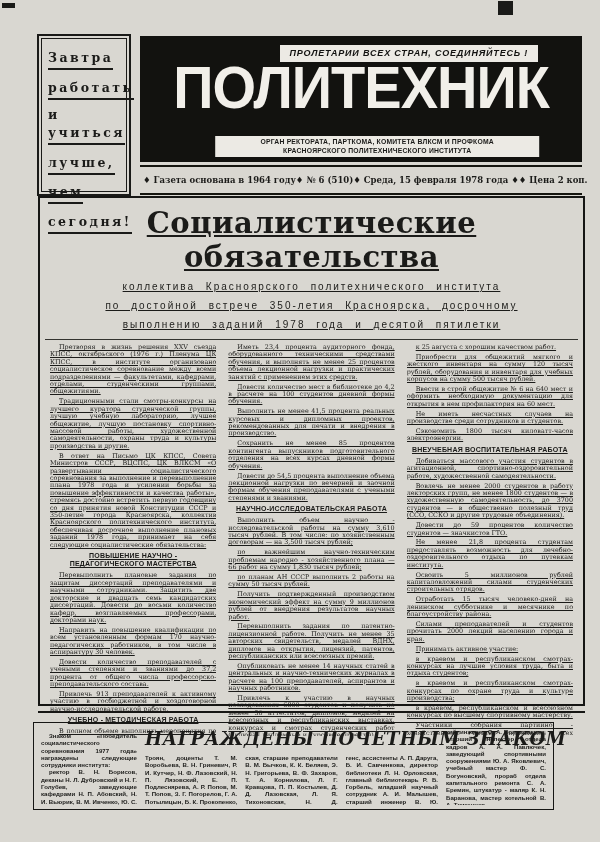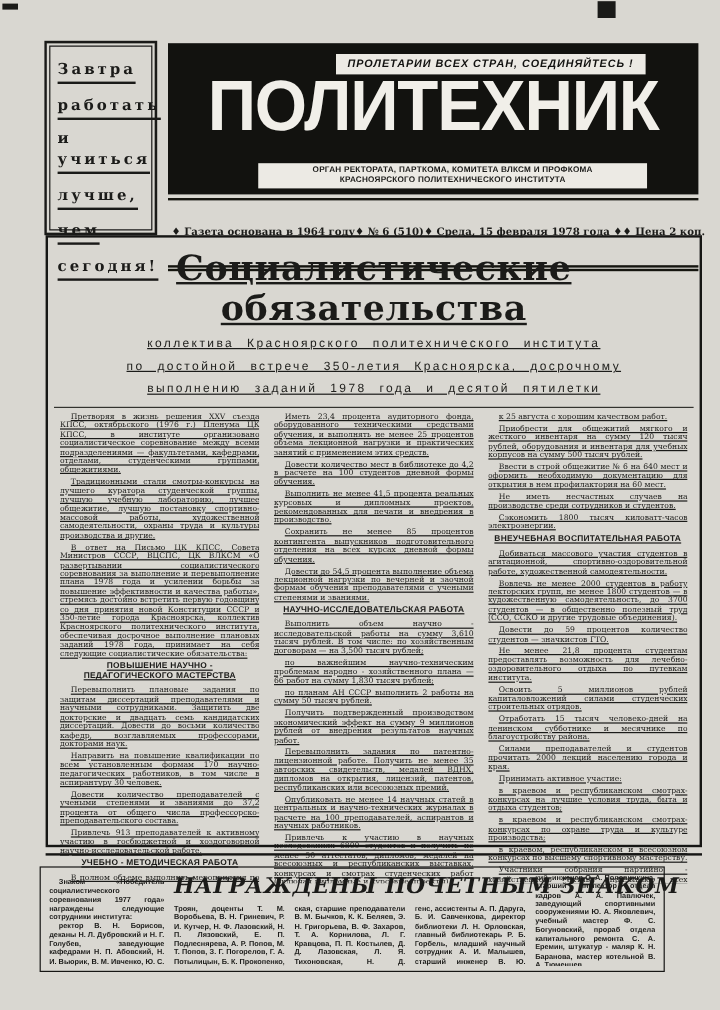--- a/index.html
+++ b/index.html
@@ -25,21 +25,21 @@
   .mh-title{position:absolute;top:21px;left:0;width:100%;margin:0;text-align:center;
             color:#f1efe9;font-family:"Liberation Sans",sans-serif;font-weight:bold;
             font-size:56px;line-height:62px;letter-spacing:-1px;transform:scaleY(1.06);}
   .organ{position:absolute;bottom:5px;left:50%;transform:translateX(-45%);width:318px;
          background:#eceae4;text-align:center;font-family:"Liberation Sans",sans-serif;
          font-weight:bold;font-size:6.8px;line-height:8.5px;padding:2px 3px;letter-spacing:.2px;}
 
   
   .dateline{position:absolute;left:140px;top:165px;width:442px;box-sizing:border-box;
             display:flex;justify-content:space-between;align-items:center;
-            font-weight:bold;font-size:8.5px;padding:22px 3px;
+            font-weight:bold;font-size:8.5px;padding:8px 3px;
             border-top:2px solid #15150f;border-bottom:5px double #15150f;}
   .dl-item{white-space:nowrap;}
 
   
   .article{position:absolute;left:38px;top:196px;width:547px;height:510px;box-sizing:border-box;
            border:2px solid #161614;padding:5px 10px 0;text-decoration:underline;}
   .headline{margin:3px 0 3px;text-align:center;font-size:29px;line-height:34px;
             letter-spacing:.5px;font-weight:bold;}
   .subhead{text-align:center;font-family:"Liberation Sans",sans-serif;color:#22221f;
            font-size:10px;line-height:19px;letter-spacing:2px;word-spacing:6px;}

